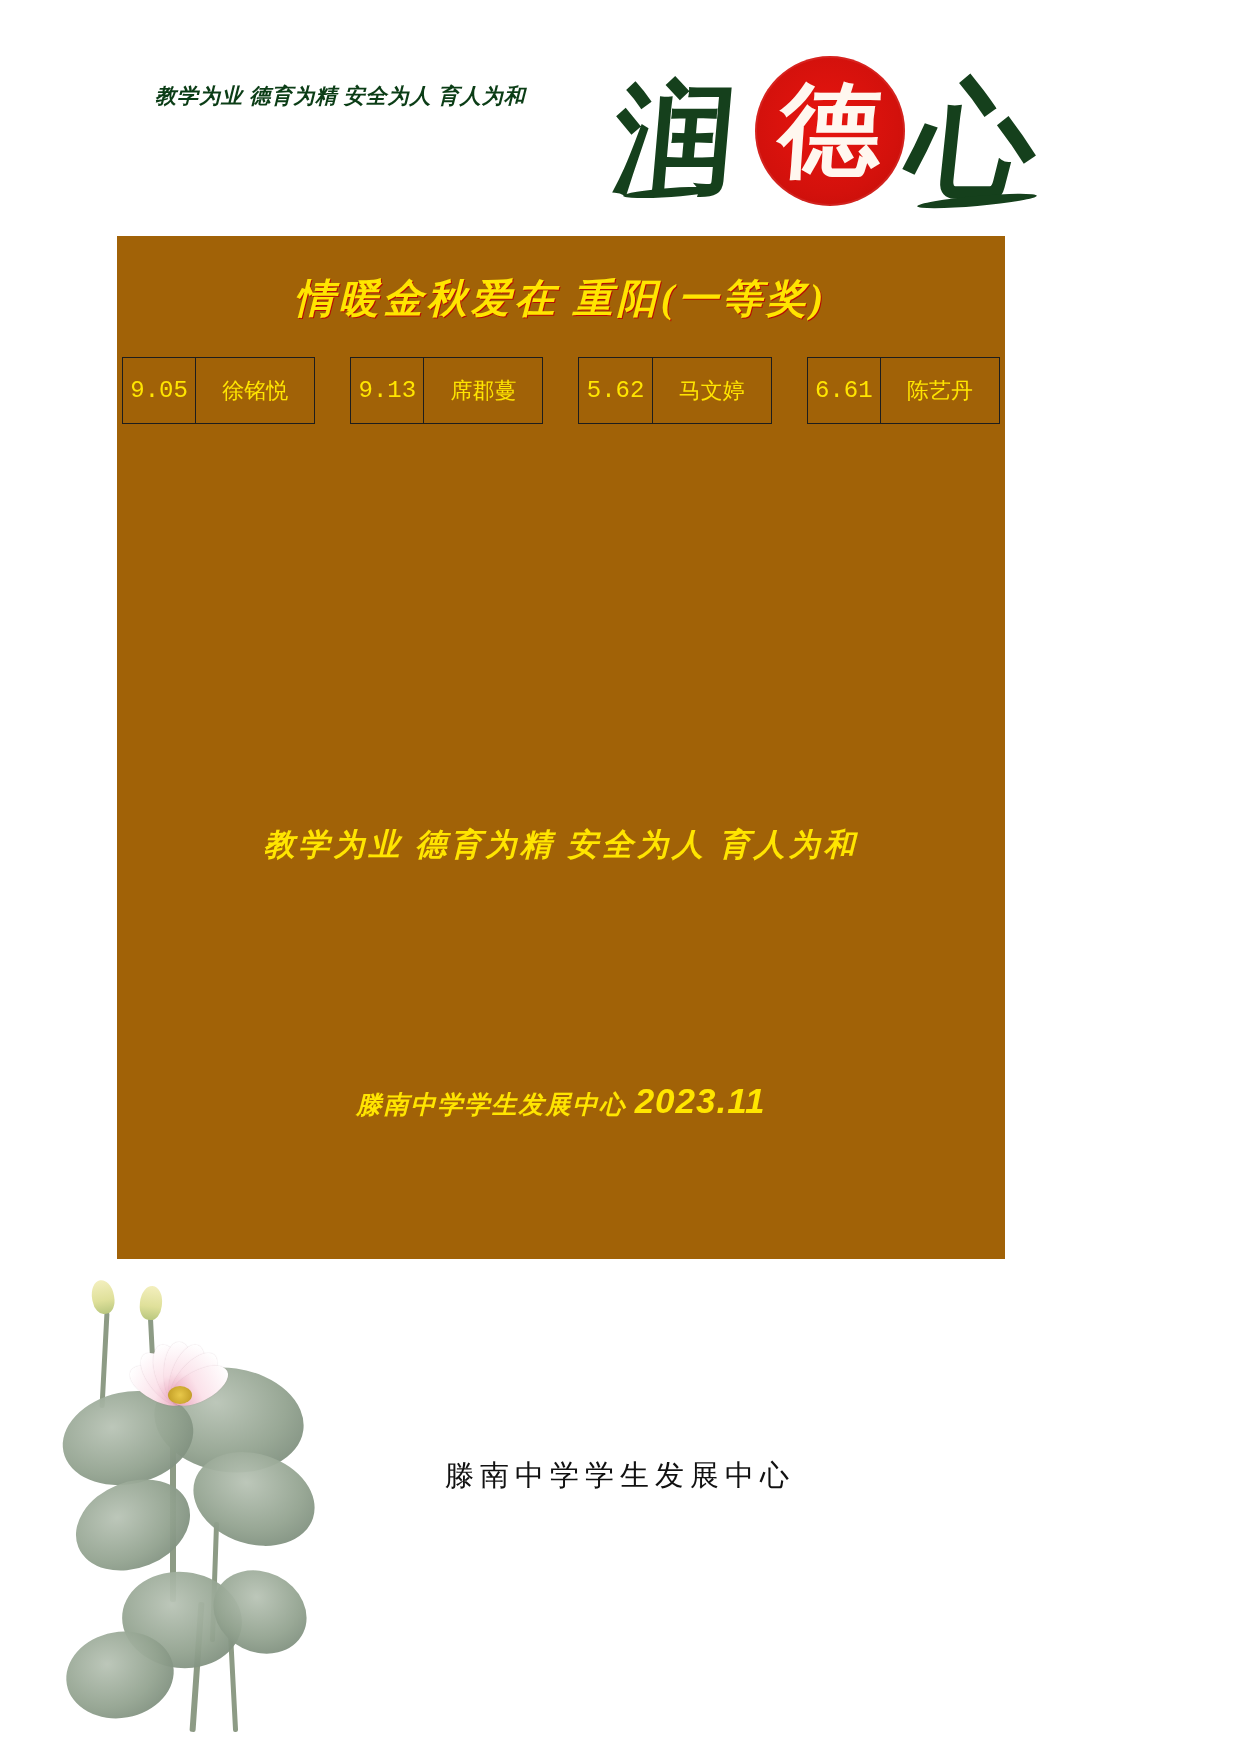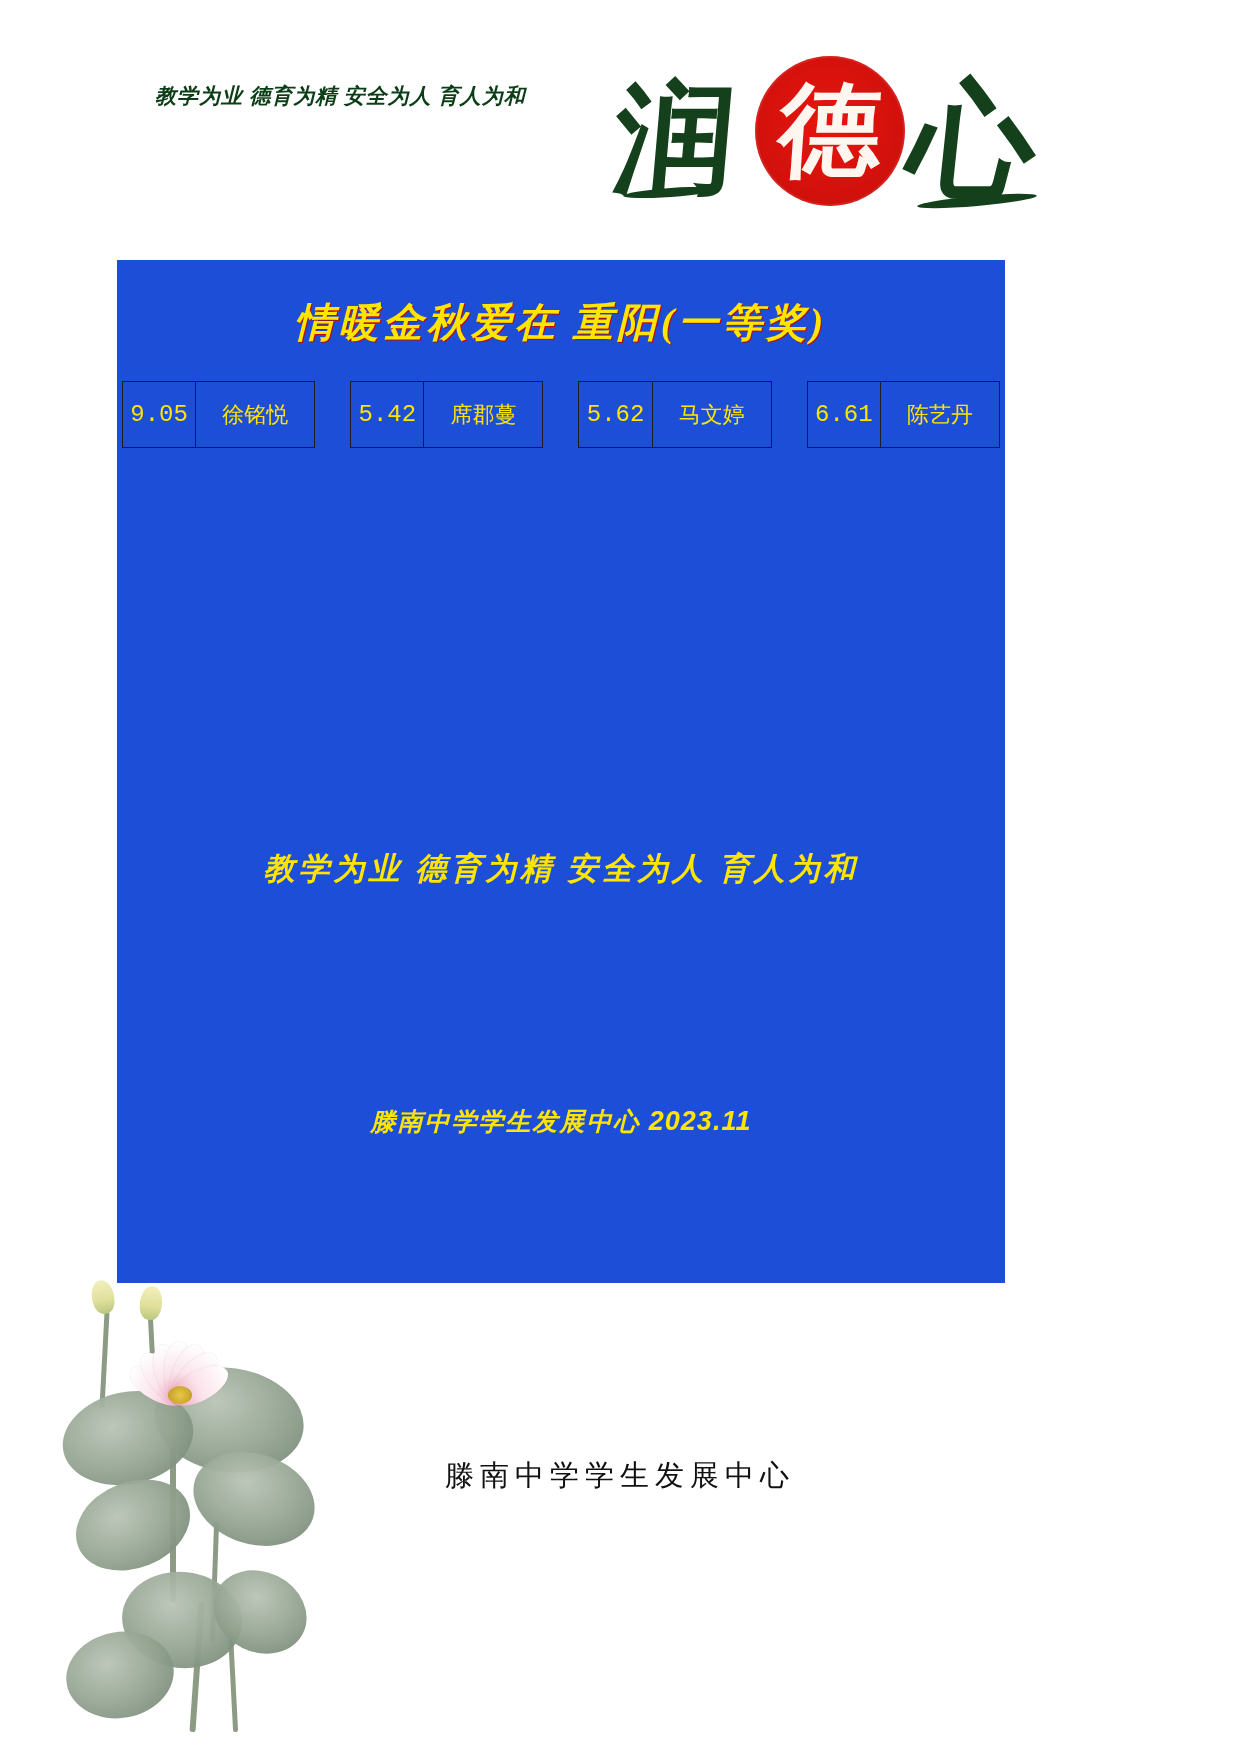--- a/index.html
+++ b/index.html
@@ -87,24 +87,24 @@
     background: #15401c;
     border-radius: 50%;
   }
   .b1 { left: 18px; top: 150px; width: 96px; height: 9px; transform: rotate(-4deg); }
   .b2 { left: 312px; top: 158px; width: 120px; height: 10px; transform: rotate(-5deg); }
 
   
   .poster {
     position: absolute;
     left: 117px;
-    top: 260px;
+    top: 236px;
     width: 888px;
     height: 1023px;
-    background: #1d4ed8;
+    background: #a16207;
   }
 
   .poster-title {
     position: absolute;
     left: 0;
     top: 35px;
     width: 888px;
     text-align: center;
     font-family: "Liberation Serif", serif;
     font-weight: bold;
@@ -179,21 +179,21 @@
     font-weight: bold;
     font-style: italic;
     font-size: 25px;
     letter-spacing: 2px;
     color: #ffe500;
     white-space: nowrap;
   }
   .poster-signature .date {
     font-family: "Liberation Sans", sans-serif;
     font-weight: bold;
-    font-size: 27px;
+    font-size: 35px;
     letter-spacing: 1px;
   }
 
   
   .footer-org {
     position: absolute;
     left: 0;
     top: 1456px;
     width: 1240px;
     text-align: center;
@@ -302,21 +302,21 @@
 
   <div class="poster-title">情暖金秋爱在 重阳(一等奖)</div>
 
   <div class="table-wrap">
     <table class="winners">
       <tbody>
         <tr>
           <td class="num">9.05</td>
           <td class="name">徐铭悦</td>
           <td class="gap"></td>
-          <td class="num">5.42</td>
+          <td class="num">9.13</td>
           <td class="name">席郡蔓</td>
           <td class="gap"></td>
           <td class="num">5.62</td>
           <td class="name">马文婷</td>
           <td class="gap"></td>
           <td class="num">6.61</td>
           <td class="name">陈艺丹</td>
         </tr>
       </tbody>
     </table>

